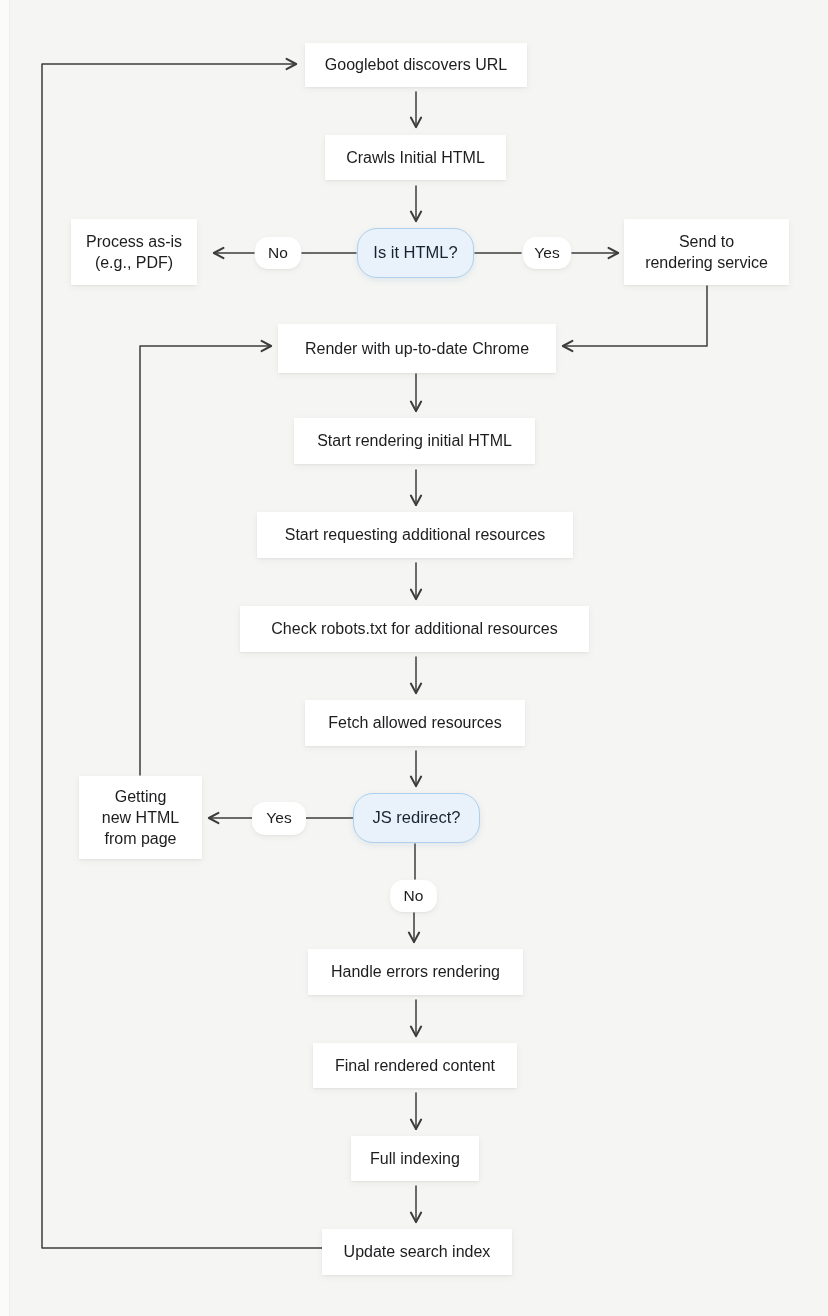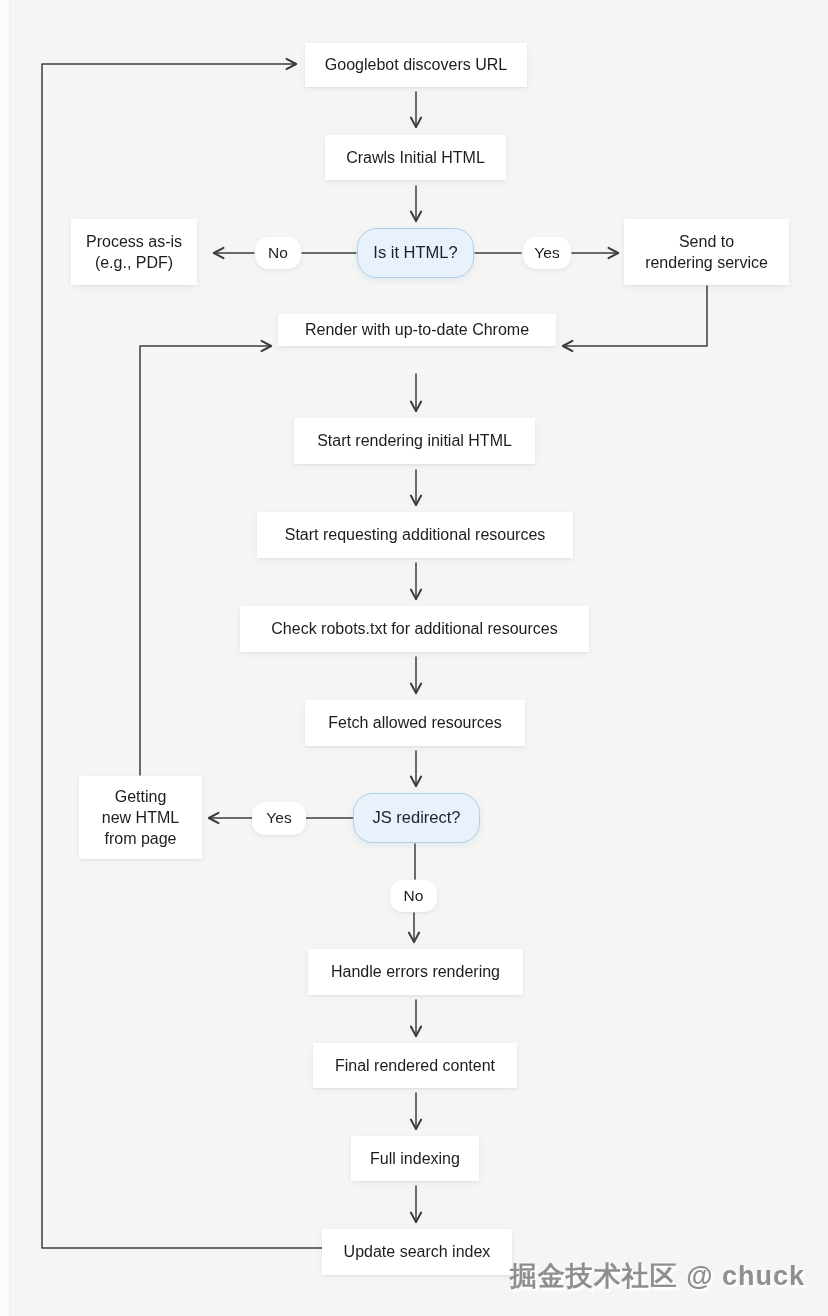--- a/index.html
+++ b/index.html
@@ -110,33 +110,32 @@
   </svg>
 
   <div id="node-layer">
       <div class="node process" style="left: 305px; top: 43px; width: 222px; height: 44px;">Googlebot discovers URL</div>
       <div class="node process" style="left: 325px; top: 135px; width: 181px; height: 45px;">Crawls Initial HTML</div>
       <div class="node decision" style="left: 357px; top: 228px; width: 117px; height: 50px;">Is it HTML?</div>
       <div class="node process" style="left: 71px; top: 219px; width: 126px; height: 66px;">Process as-is
 (e.g., PDF)</div>
       <div class="node process" style="left: 624px; top: 219px; width: 165px; height: 66px;">Send to
 rendering service</div>
-      <div class="node process" style="left: 278px; top: 314px; width: 278px; height: 32px;">Render with up-to-date Chrome</div>
+      <div class="node process" style="left: 278px; top: 324px; width: 278px; height: 49px;">Render with up-to-date Chrome</div>
       <div class="node process" style="left: 294px; top: 418px; width: 241px; height: 46px;">Start rendering initial HTML</div>
       <div class="node process" style="left: 257px; top: 512px; width: 316px; height: 46px;">Start requesting additional resources</div>
       <div class="node process" style="left: 240px; top: 606px; width: 349px; height: 46px;">Check robots.txt for additional resources</div>
       <div class="node process" style="left: 305px; top: 700px; width: 220px; height: 46px;">Fetch allowed resources</div>
       <div class="node decision" style="left: 353px; top: 793px; width: 127px; height: 50px;">JS redirect?</div>
       <div class="node process" style="left: 79px; top: 776px; width: 123px; height: 83px;">Getting
 new HTML
 from page</div>
       <div class="node process" style="left: 308px; top: 949px; width: 215px; height: 46px;">Handle errors rendering</div>
       <div class="node process" style="left: 313px; top: 1043px; width: 204px; height: 45px;">Final rendered content</div>
       <div class="node process" style="left: 351px; top: 1136px; width: 128px; height: 45px;">Full indexing</div>
       <div class="node process" style="left: 322px; top: 1229px; width: 190px; height: 46px;">Update search index</div>
       <div class="node label" style="left: 255px; top: 237px; width: 46px; height: 32px;">No</div>
       <div class="node label" style="left: 523px; top: 237px; width: 48px; height: 32px;">Yes</div>
       <div class="node label" style="left: 252px; top: 802px; width: 54px; height: 33px;">Yes</div>
       <div class="node label" style="left: 390px; top: 880px; width: 47px; height: 32px;">No</div>
     </div>
 
-  <div class="watermark">掘金技术社区 @ chuck</div>
 </div>
 
 </body></html>

